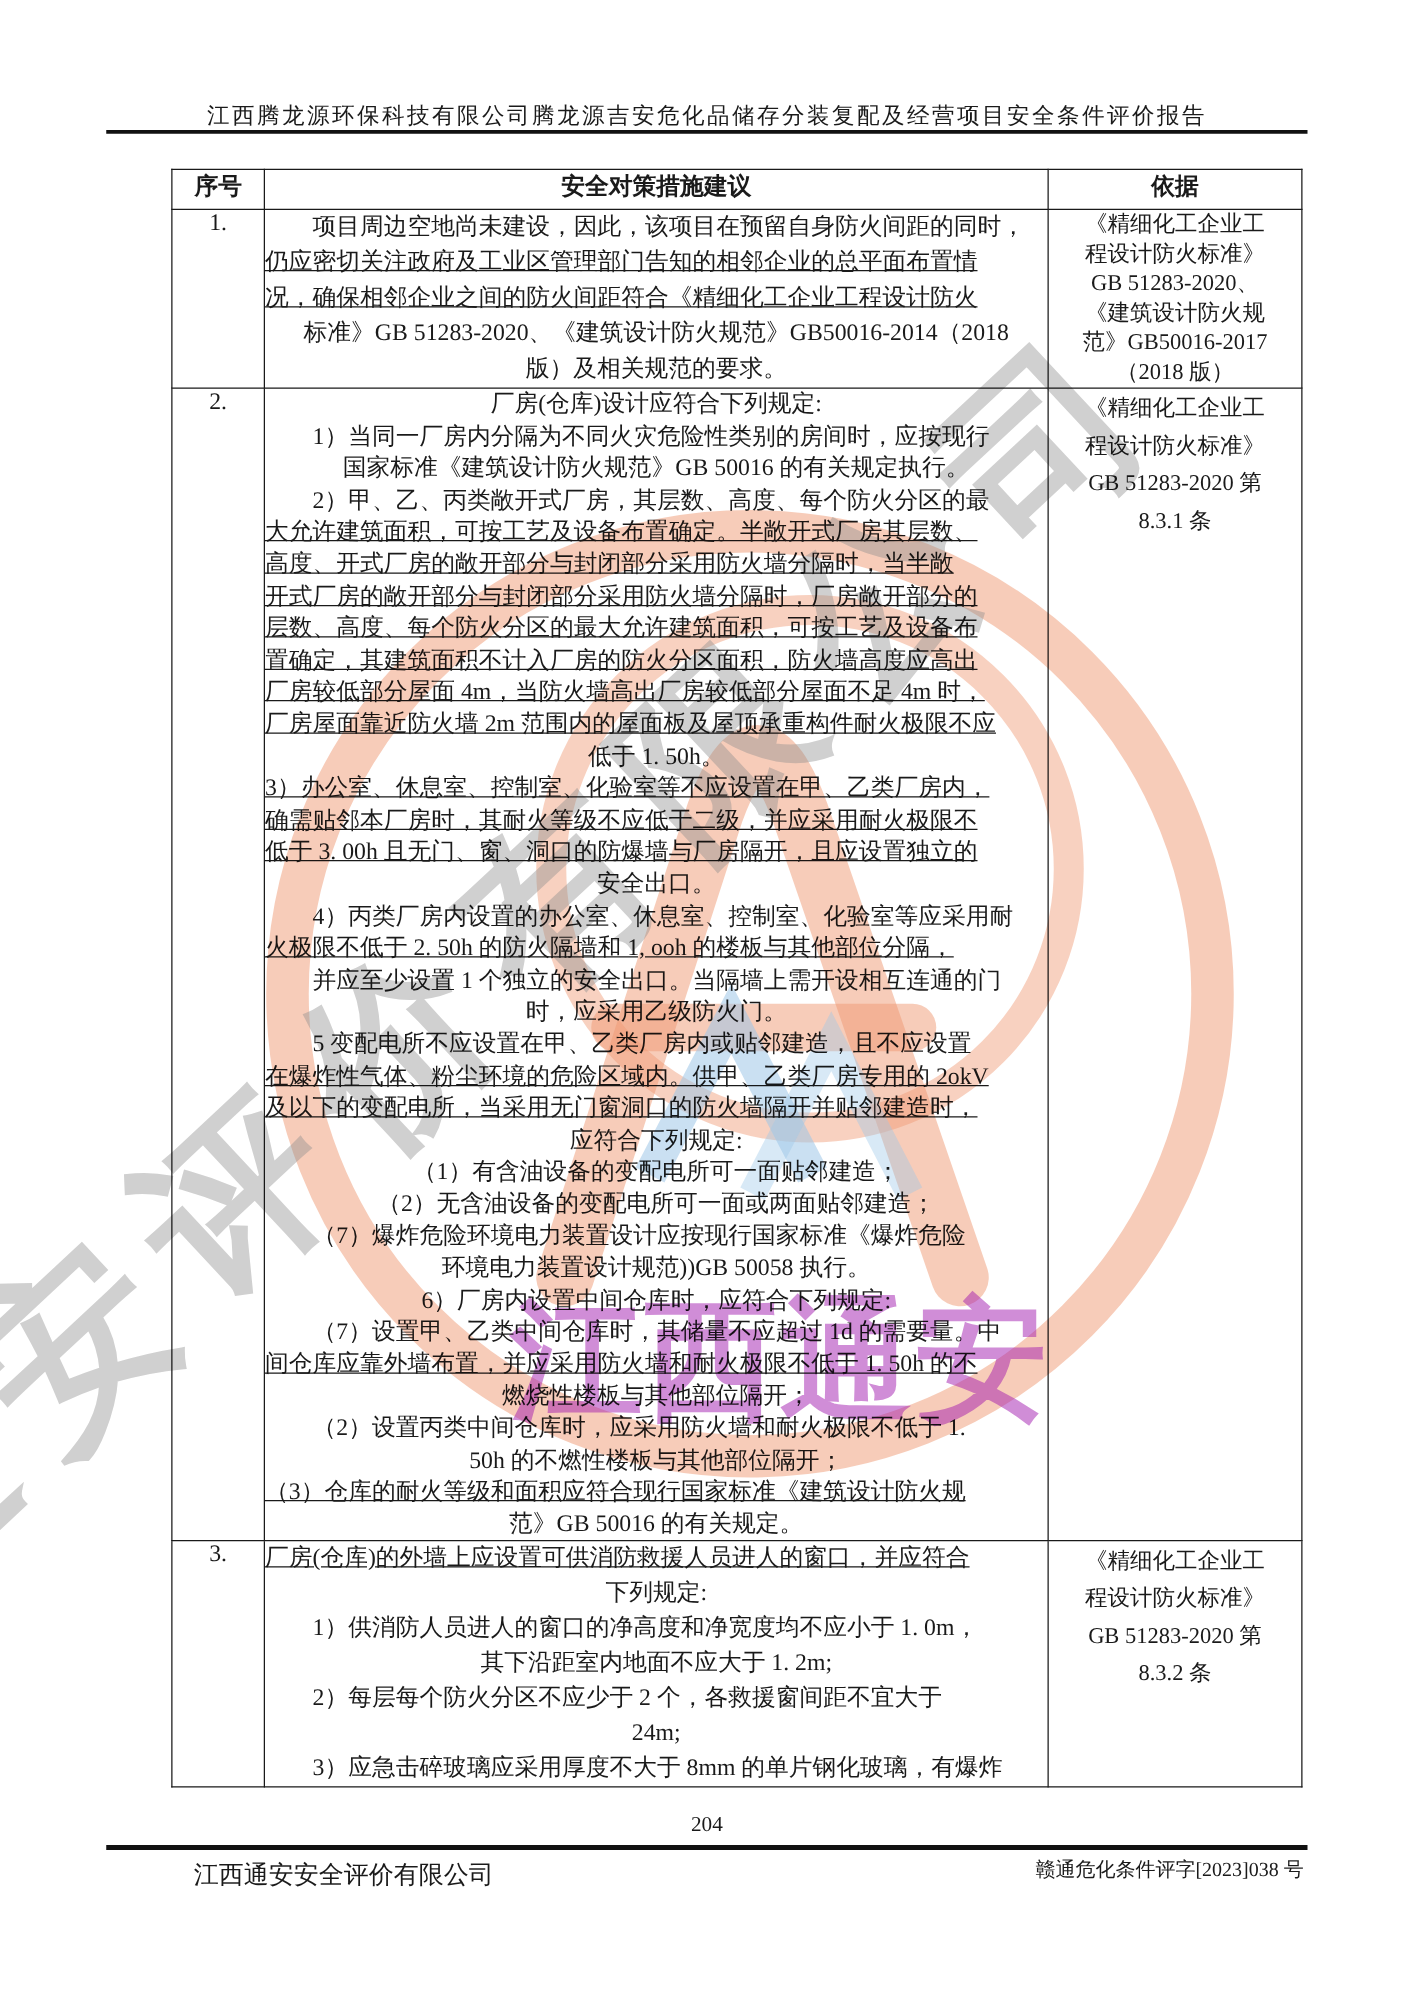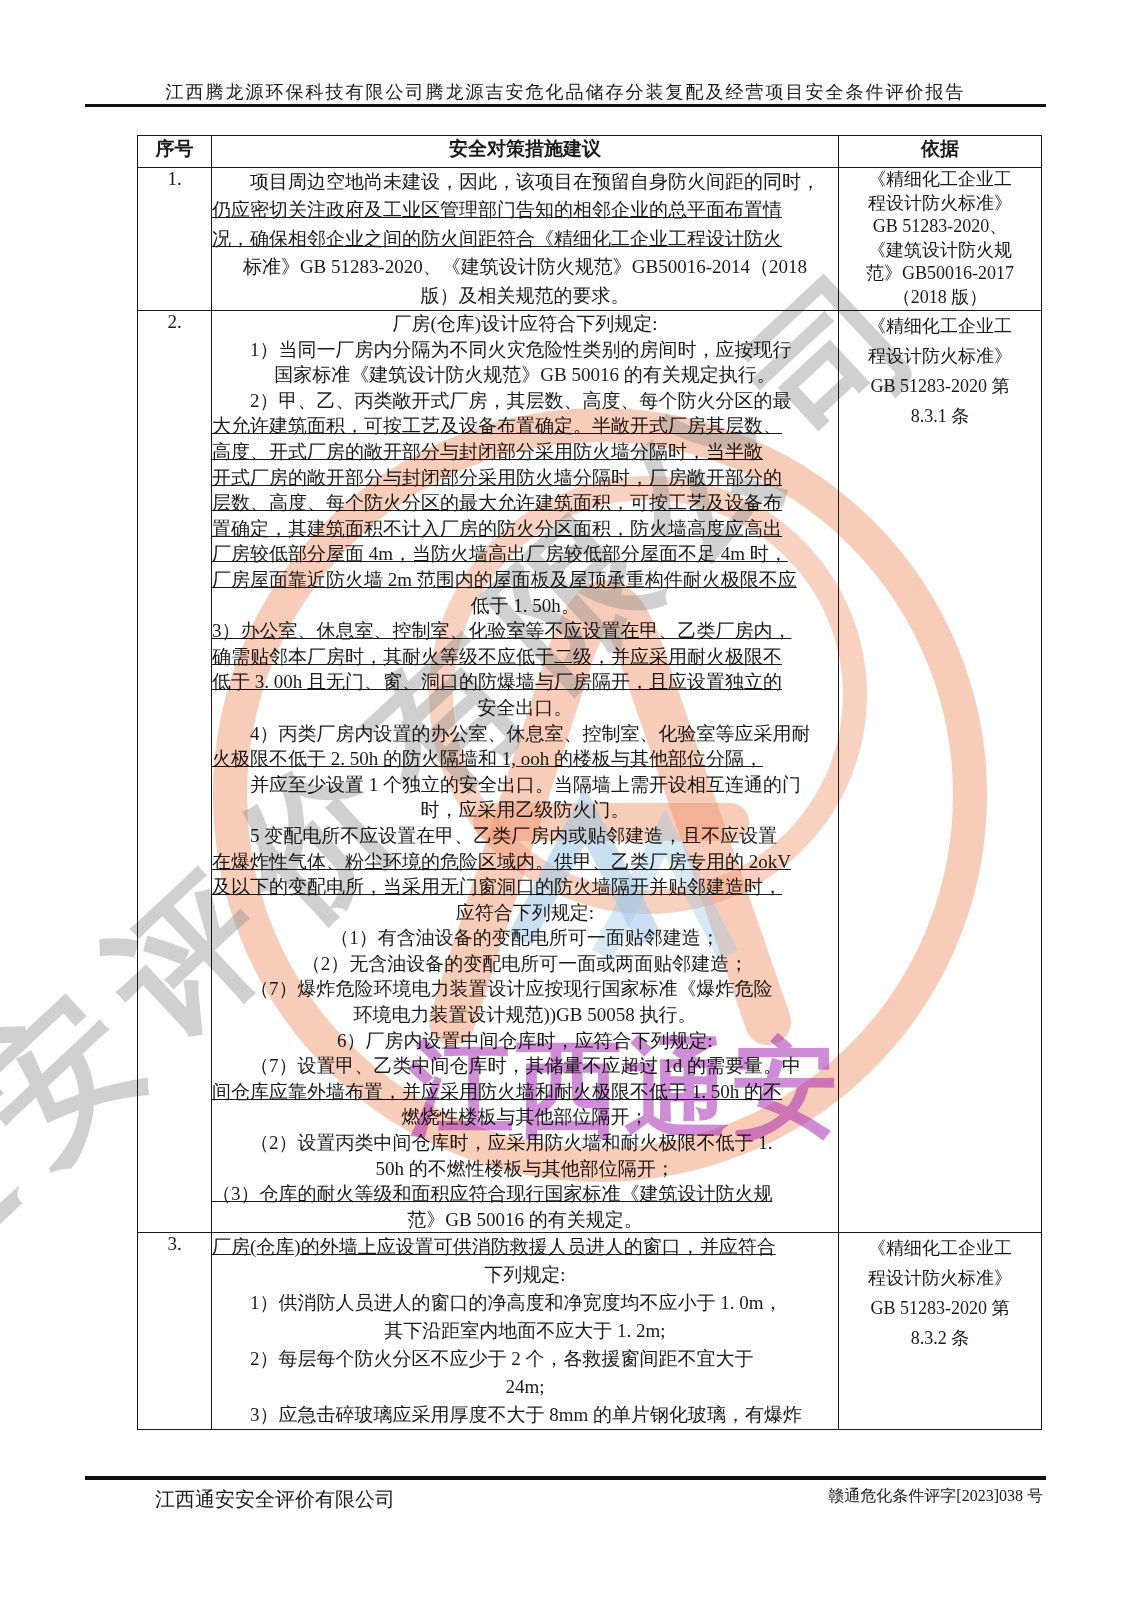--- a/index.html
+++ b/index.html
@@ -147,20 +147,21 @@
               <div class="basis-line">《精细化工企业工</div>
               <div class="basis-line">程设计防火标准》</div>
               <div class="basis-line">GB 51283-2020 第</div>
               <div class="basis-line">8.3.2 条</div>
             </td>
           </tr>
         </tbody>
     </table>
   </div>
 
+  <div class="page-num">204</div>
   <div class="footer-rule"></div>
   <div class="footer-left">江西通安安全评价有限公司</div>
   <div class="footer-right">赣通危化条件评字[2023]038 号</div>
 
   <div class="wm-layer">
     <svg class="wm-stamp" width="1131" height="1600" viewBox="0 0 1131 1600">
       <circle cx="600" cy="795" r="370" fill="none" stroke="#f09a74" stroke-width="34" opacity="0.5"></circle>
       <circle cx="648" cy="695" r="207" fill="none" stroke="#f09a74" stroke-width="24" opacity="0.45"></circle>
       <path d="M 452 1022 L 572 650 Q 606 556 640 650 L 768 1022" fill="none" stroke="#f09a74" stroke-width="46" stroke-linecap="round" opacity="0.5"></path>
       <path d="M 492 822 L 730 822" fill="none" stroke="#f09a74" stroke-width="38" stroke-linecap="round" opacity="0.5"></path>

